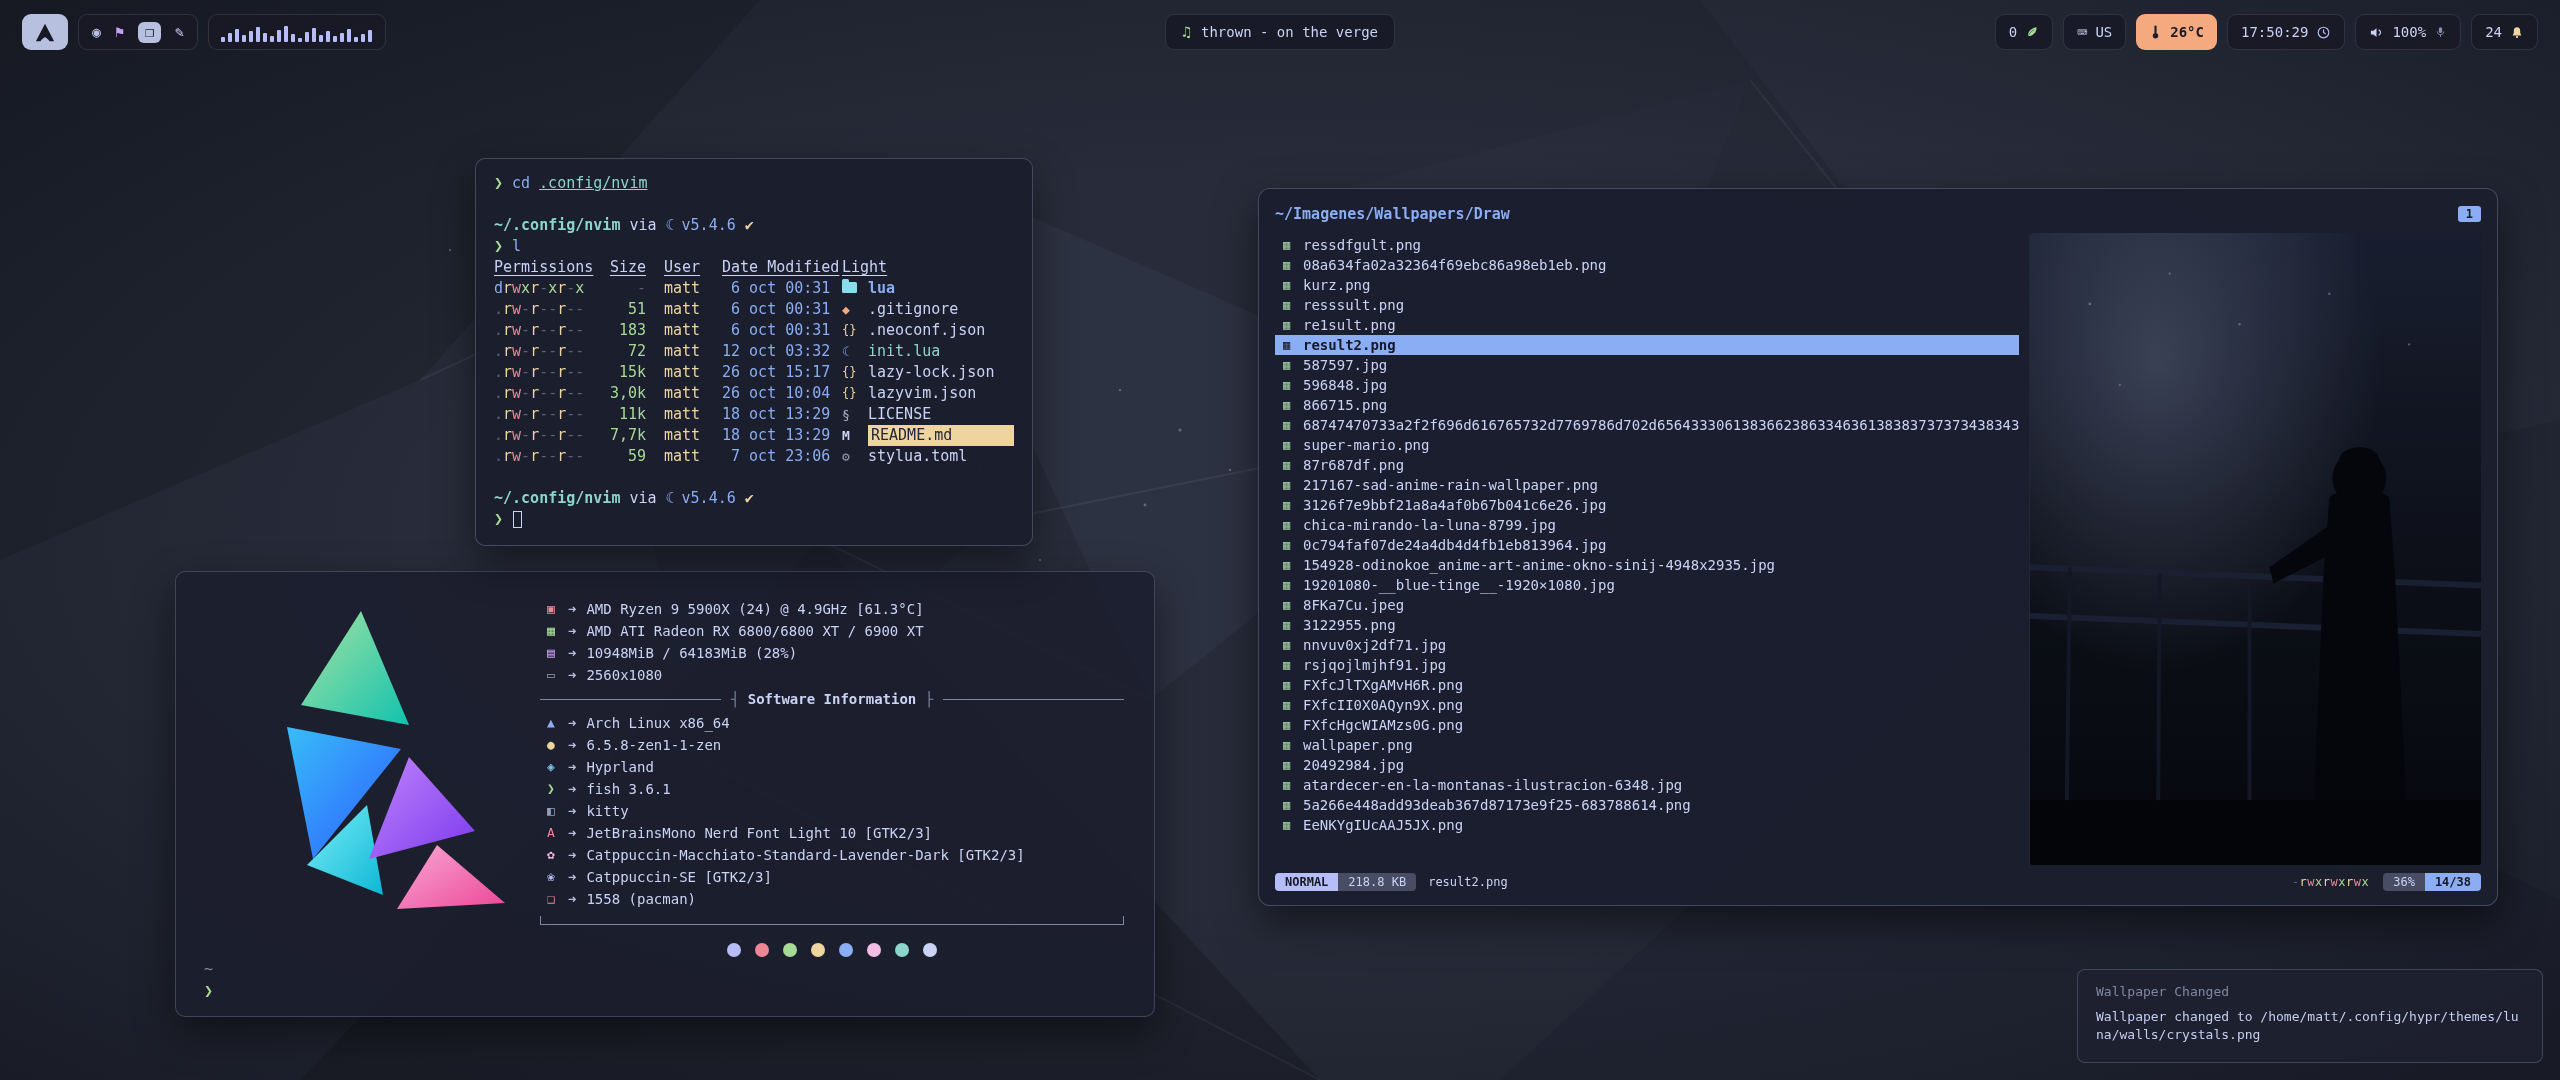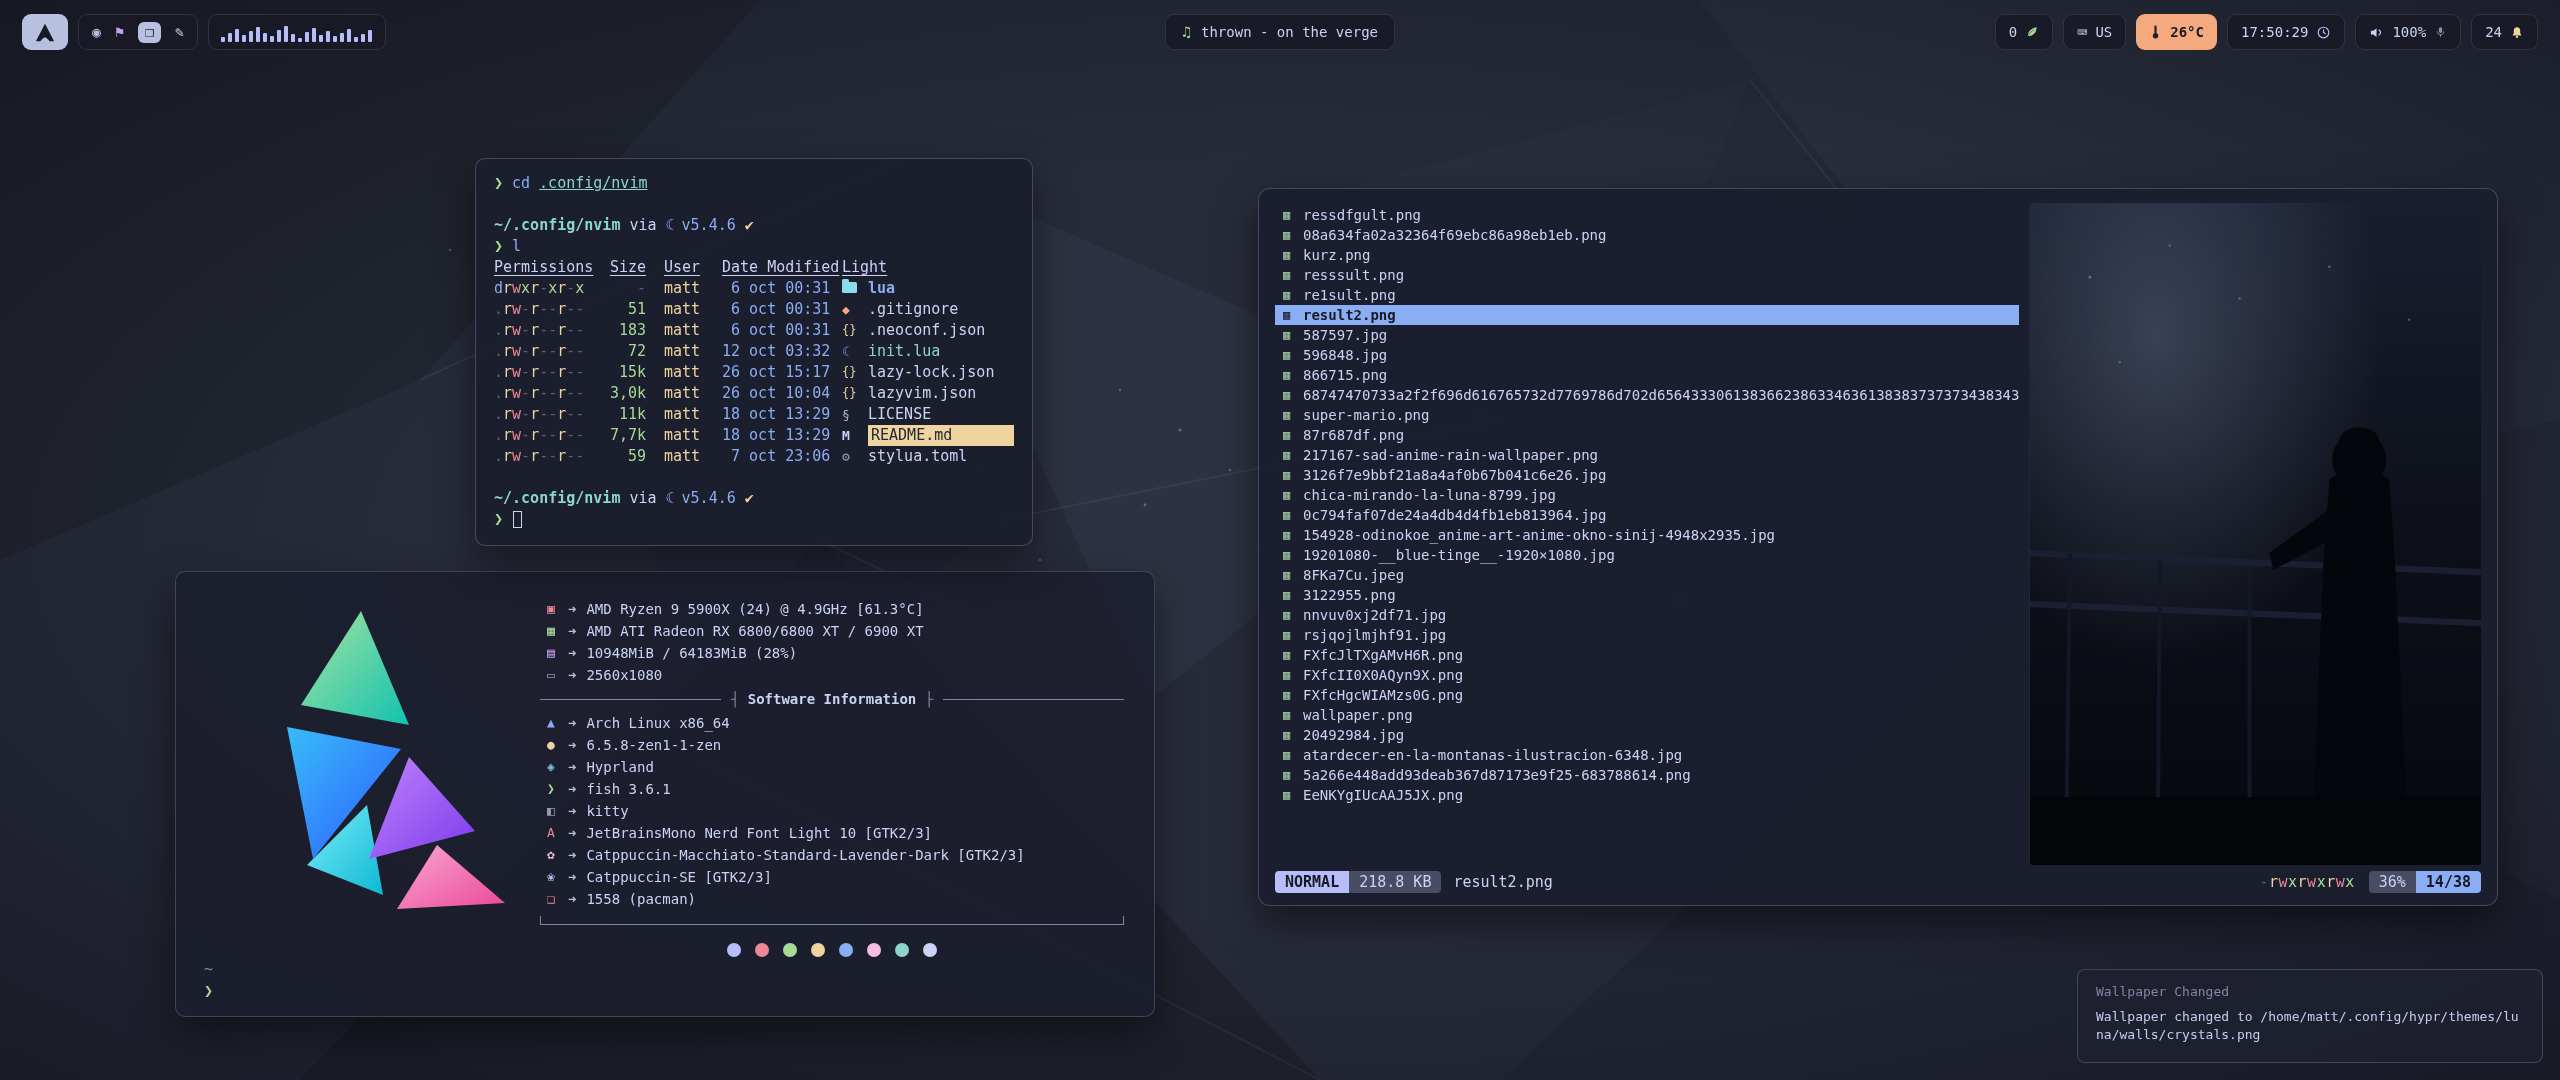--- a/index.html
+++ b/index.html
@@ -95,21 +95,21 @@
 .ycol-parent{width:130px;flex:none;font-size:14px;padding-top:2px}
 .yfolder{display:flex;align-items:center;height:21px;padding:0 6px;color:#cad3f5}
 .yfolder.active{background:#566199;color:#edf1ff}
 .ycol-files{flex:1;min-width:0;font-size:14px;padding-top:2px}
 .yfile{display:flex;align-items:center;height:20px;padding:0 8px;white-space:nowrap;overflow:hidden}
 .yfile .yic{width:20px;flex:none;color:#9ec9a0;font-size:12px}
 .yfile.selected{background:#8aadf4;color:#181926;font-weight:bold}
 .yfile.selected .yic{color:#181926}
 .ycol-preview{width:452px;flex:none;border-radius:4px;overflow:hidden;background:#0a0d16;
   border-left:1px solid rgba(110,115,141,.25)}
-.ystatus{height:26px;display:flex;align-items:center;font-size:15px;margin-top:4px}
+.ystatus{height:26px;display:flex;align-items:center;font-size:12px;margin-top:4px}
 .badge{padding:2px 10px}
 .badge.mode{background:#b7bdf8;color:#181926;font-weight:bold;border-radius:4px 0 0 4px}
 .badge.sizeb{background:#494d64;color:#cad3f5;border-radius:0 4px 4px 0}
 .fname{margin-left:12px}
 .spacer{flex:1}
 #status-perms{margin-right:14px;letter-spacing:.5px;white-space:pre}
 .badge.pct{background:#494d64;color:#cad3f5;border-radius:4px 0 0 4px}
 .badge.pos{background:#8aadf4;color:#181926;font-weight:bold;border-radius:0 4px 4px 0}
 
 
@@ -476,20 +476,24 @@
         <i style="background: rgb(202, 211, 245);"></i>
       </div>
   </div>
   <div class="fprompt">
     <div class="fp-tilde">~</div>
     <div class="fp-sym">❯</div>
   </div>
 </section>
 
 <section class="yazi">
+  <header class="ypath-row">
+    <span class="ypath">~/Imagenes/Wallpapers/Draw</span>
+    <span class="ytab">1</span>
+  </header>
   <div class="ybody">
     <div class="ycol-files" id="file-list">
         <div class="yfile">
           <span class="yic">▦</span>
           <span class="ynm">ressdfgult.png</span>
         </div>
         <div class="yfile">
           <span class="yic">▦</span>
           <span class="ynm">08a634fa02a32364f69ebc86a98eb1eb.png</span>
         </div>

